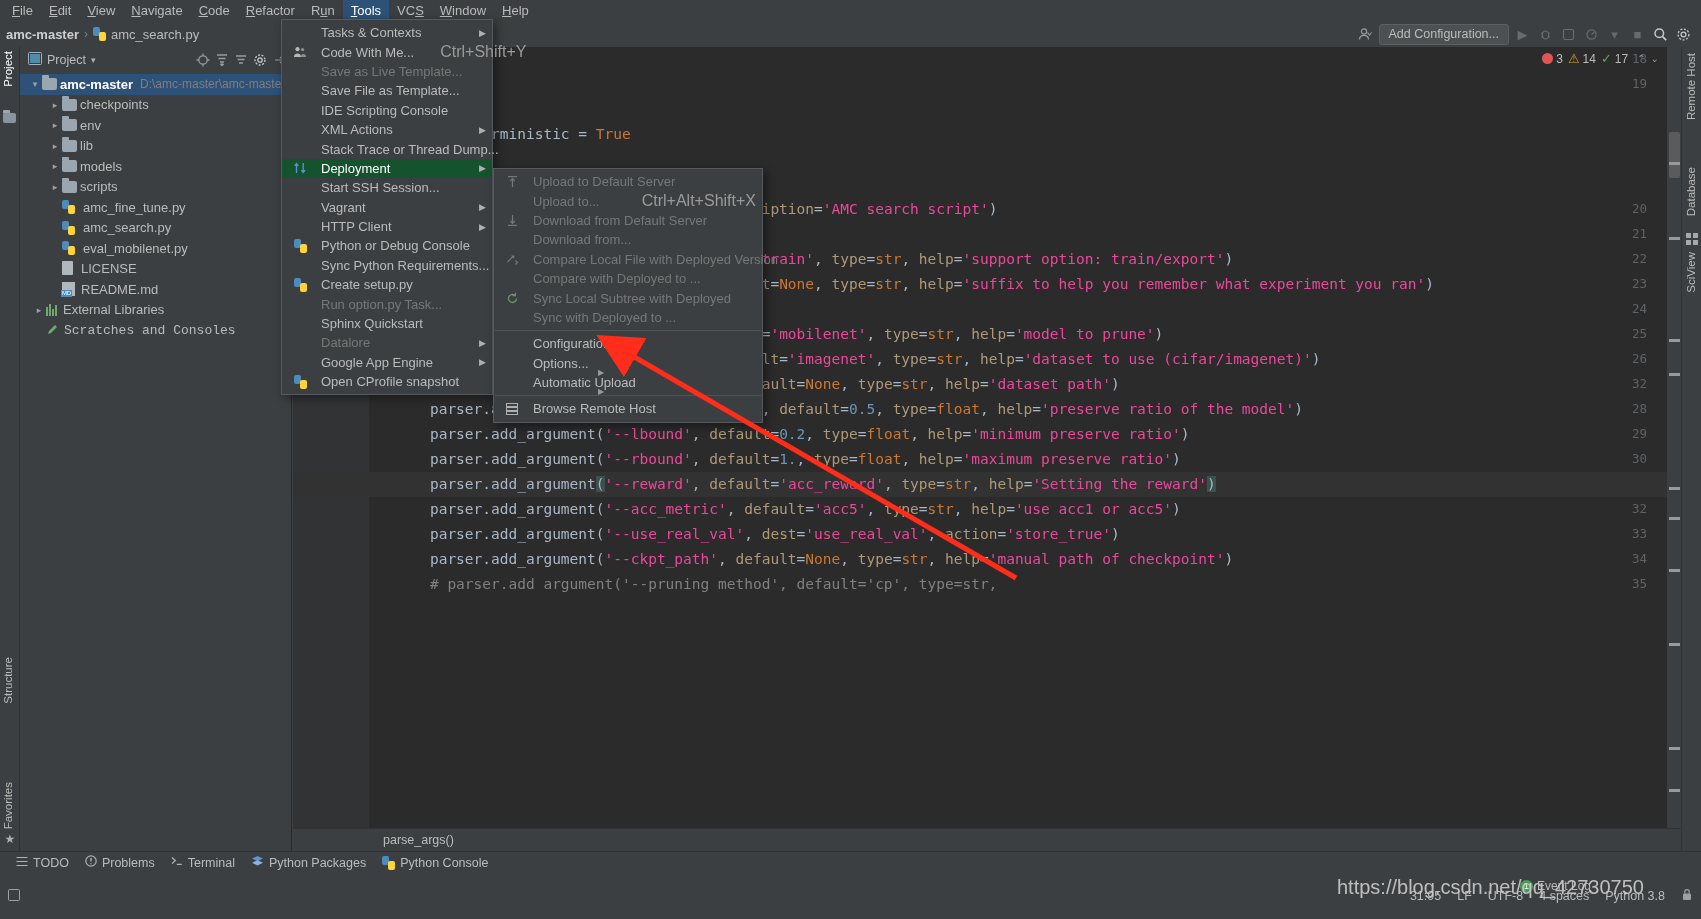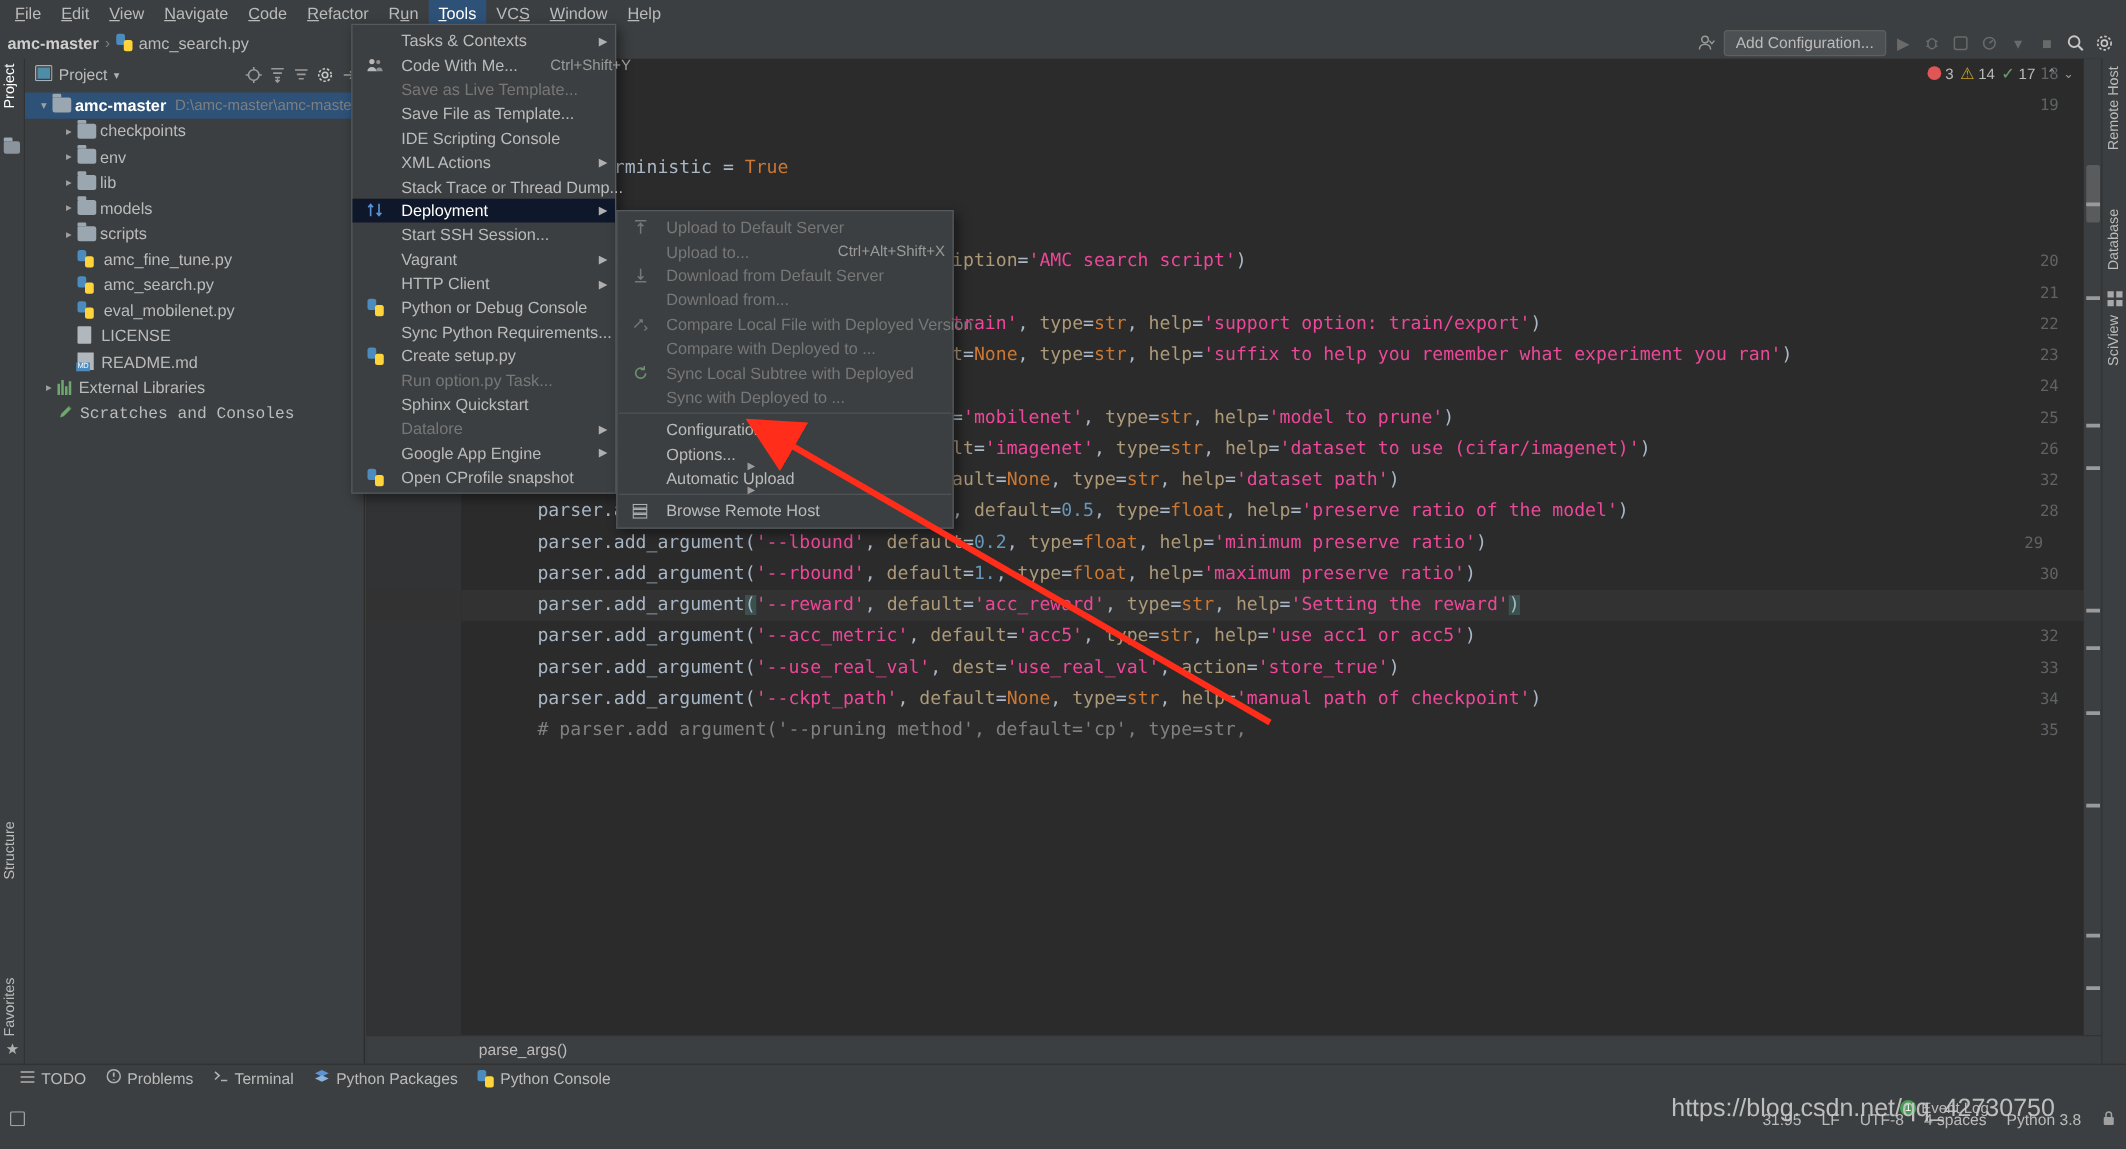--- a/index.html
+++ b/index.html
@@ -151,25 +151,25 @@
   
   .menu {
     position:absolute; background:#3c3f41; border:1px solid #565a5c;
     box-shadow:3px 3px 9px rgba(0,0,0,.45); padding:3px 0; z-index:40;
     font-size:13px;
   }
   .menu .row {
     height:19.4px; display:flex; align-items:center; padding:0 6px 0 8px;
     color:#bbbbbb; white-space:nowrap; position:relative;
   }
-  .menu .row.hl { background:#0f172a; color:#ffffff; }
+  .menu .row.hl { background:#14532d; color:#ffffff; }
   .menu .row.dis { color:#777777; }
   .menu .ic { width:20px; flex:0 0 20px; display:flex; align-items:center; justify-content:center; }
   .menu .txt { flex:1 1 auto;margin-left:11px; }
-  .menu .acc { margin-left:26px; color:#9a9a9a; font-size:12px; }
+  .menu .acc { margin-left:26px; color:#9a9a9a; font-size:16px; }
   .menu .arrow { margin-left:16px; color:#b0b0b0; font-size:9px; }
   .menu .sep { height:1px; background:#4f5355; margin:3px 1px; }
 
   .ic-deploy { color:#5c93d6; font-size:11px; letter-spacing:-1px;}
 
   
   .toolwin {
     position:absolute; left:0; top:851px; width:1701px; height:22px;
     background:#3c3f41; display:flex; align-items:center; gap:16px; padding-left:16px;
     border-top:1px solid #323232;
@@ -430,21 +430,21 @@
         <div class="gutter-line" style="top: 29px;">19</div>
         <div class="gutter-line" style="top: 154px;">20</div>
         <div class="gutter-line" style="top: 179px;">21</div>
         <div class="gutter-line" style="top: 204px;">22</div>
         <div class="gutter-line" style="top: 229px;">23</div>
         <div class="gutter-line" style="top: 254px;">24</div>
         <div class="gutter-line" style="top: 279px;">25</div>
         <div class="gutter-line" style="top: 304px;">26</div>
         <div class="gutter-line" style="top: 329px;">32</div>
         <div class="gutter-line" style="top: 354px;">28</div>
-        <div class="gutter-line" style="top: 379px; text-align: center;">29</div>
+        <div class="gutter-line" style="top: 379px;">29</div>
         <div class="gutter-line" style="top: 404px;">30</div>
         <div style="position: absolute; left: 0px; width: 76px; height: 25px; background: rgb(50, 50, 50); top: 425px;"></div>
         <div class="gutter-line cur" style="top: 429px;">31</div>
         <div class="gutter-line" style="top: 454px;">32</div>
         <div class="gutter-line" style="top: 479px;">33</div>
         <div class="gutter-line" style="top: 504px;">34</div>
         <div class="gutter-line" style="top: 529px;">35</div>
       </div>
     <div class="code-area" id="code-area"><div class="cl" style="top: 0px;"><span class="pln">se</span></div><div class="cl" style="top: 25px;"><span class="kw">rt </span><span class="pln">deepcopy</span></div><div class="cl" style="top: 50px;"></div><div class="cl" style="top: 75px;"><span class="pln">.cudnn.deterministic = </span><span class="kw">True</span></div><div class="cl" style="top: 100px;"></div><div class="cl" style="top: 125px;"><span class="pln">lPruningEnv</span></div><div class="cl" style="top: 150px;"><span class="pln">    parser = argparse.ArgumentParser(</span><span class="param">description</span><span class="pln">=</span><span class="str">'AMC search script'</span><span class="pln">)</span></div><div class="cl" style="top: 175px;"></div><div class="cl" style="top: 200px;"><span class="pln">    parser.add_argument(</span><span class="str">'--job'</span><span class="pln">, </span><span class="param">default</span><span class="pln">=</span><span class="str">'train'</span><span class="pln">, </span><span class="param">type</span><span class="pln">=</span><span class="kw">str</span><span class="pln">, </span><span class="param">help</span><span class="pln">=</span><span class="str">'support option: train/export'</span><span class="pln">)</span></div><div class="cl" style="top: 225px;"><span class="pln">    parser.add_argument(</span><span class="str">'--suffix'</span><span class="pln">, </span><span class="param">default</span><span class="pln">=</span><span class="kw">None</span><span class="pln">, </span><span class="param">type</span><span class="pln">=</span><span class="kw">str</span><span class="pln">, </span><span class="param">help</span><span class="pln">=</span><span class="str">'suffix to help you remember what experiment you ran'</span><span class="pln">)</span></div><div class="cl" style="top: 250px;"><span class="cmt">    # env</span></div><div class="cl" style="top: 275px;"><span class="pln">    parser.add_argument(</span><span class="str">'--model'</span><span class="pln">, </span><span class="param">default</span><span class="pln">=</span><span class="str">'mobilenet'</span><span class="pln">, </span><span class="param">type</span><span class="pln">=</span><span class="kw">str</span><span class="pln">, </span><span class="param">help</span><span class="pln">=</span><span class="str">'model to prune'</span><span class="pln">)</span></div><div class="cl" style="top: 300px;"><span class="pln">    parser.add_argument(</span><span class="str">'--dataset'</span><span class="pln">, </span><span class="param">default</span><span class="pln">=</span><span class="str">'imagenet'</span><span class="pln">, </span><span class="param">type</span><span class="pln">=</span><span class="kw">str</span><span class="pln">, </span><span class="param">help</span><span class="pln">=</span><span class="str">'dataset to use (cifar/imagenet)'</span><span class="pln">)</span></div><div class="cl" style="top: 325px;"><span class="pln">    parser.add_argument(</span><span class="str">'--data_root'</span><span class="pln">, </span><span class="param">default</span><span class="pln">=</span><span class="kw">None</span><span class="pln">, </span><span class="param">type</span><span class="pln">=</span><span class="kw">str</span><span class="pln">, </span><span class="param">help</span><span class="pln">=</span><span class="str">'dataset path'</span><span class="pln">)</span></div><div class="cl" style="top: 350px;"><span class="pln">    parser.add_argument(</span><span class="str">'--preserve_ratio'</span><span class="pln">, </span><span class="param">default</span><span class="pln">=</span><span class="num">0.5</span><span class="pln">, </span><span class="param">type</span><span class="pln">=</span><span class="kw">float</span><span class="pln">, </span><span class="param">help</span><span class="pln">=</span><span class="str">'preserve ratio of the model'</span><span class="pln">)</span></div><div class="cl" style="top: 375px;"><span class="pln">    parser.add_argument(</span><span class="str">'--lbound'</span><span class="pln">, </span><span class="param">default</span><span class="pln">=</span><span class="num">0.2</span><span class="pln">, </span><span class="param">type</span><span class="pln">=</span><span class="kw">float</span><span class="pln">, </span><span class="param">help</span><span class="pln">=</span><span class="str">'minimum preserve ratio'</span><span class="pln">)</span></div><div class="cl" style="top: 400px;"><span class="pln">    parser.add_argument(</span><span class="str">'--rbound'</span><span class="pln">, </span><span class="param">default</span><span class="pln">=</span><span class="num">1.</span><span class="pln">, </span><span class="param">type</span><span class="pln">=</span><span class="kw">float</span><span class="pln">, </span><span class="param">help</span><span class="pln">=</span><span class="str">'maximum preserve ratio'</span><span class="pln">)</span></div><div class="line-hl" style="top: 425px;"></div><div class="cl" style="top: 425px;"><span class="pln">    parser.add_argument</span><span class="pln brkt-hl">(</span><span class="str">'--reward'</span><span class="pln">, </span><span class="param">default</span><span class="pln">=</span><span class="str">'acc_reward'</span><span class="pln">, </span><span class="param">type</span><span class="pln">=</span><span class="kw">str</span><span class="pln">, </span><span class="param">help</span><span class="pln">=</span><span class="str">'Setting the reward'</span><span class="pln brkt-hl">)</span></div><div class="cl" style="top: 450px;"><span class="pln">    parser.add_argument(</span><span class="str">'--acc_metric'</span><span class="pln">, </span><span class="param">default</span><span class="pln">=</span><span class="str">'acc5'</span><span class="pln">, </span><span class="param">type</span><span class="pln">=</span><span class="kw">str</span><span class="pln">, </span><span class="param">help</span><span class="pln">=</span><span class="str">'use acc1 or acc5'</span><span class="pln">)</span></div><div class="cl" style="top: 475px;"><span class="pln">    parser.add_argument(</span><span class="str">'--use_real_val'</span><span class="pln">, </span><span class="param">dest</span><span class="pln">=</span><span class="str">'use_real_val'</span><span class="pln">, </span><span class="param">action</span><span class="pln">=</span><span class="str">'store_true'</span><span class="pln">)</span></div><div class="cl" style="top: 500px;"><span class="pln">    parser.add_argument(</span><span class="str">'--ckpt_path'</span><span class="pln">, </span><span class="param">default</span><span class="pln">=</span><span class="kw">None</span><span class="pln">, </span><span class="param">type</span><span class="pln">=</span><span class="kw">str</span><span class="pln">, </span><span class="param">help</span><span class="pln">=</span><span class="str">'manual path of checkpoint'</span><span class="pln">)</span></div><div class="cl" style="top: 525px;"><span class="cmt">    # parser.add argument('--pruning method', default='cp', type=str,</span></div></div>
 

